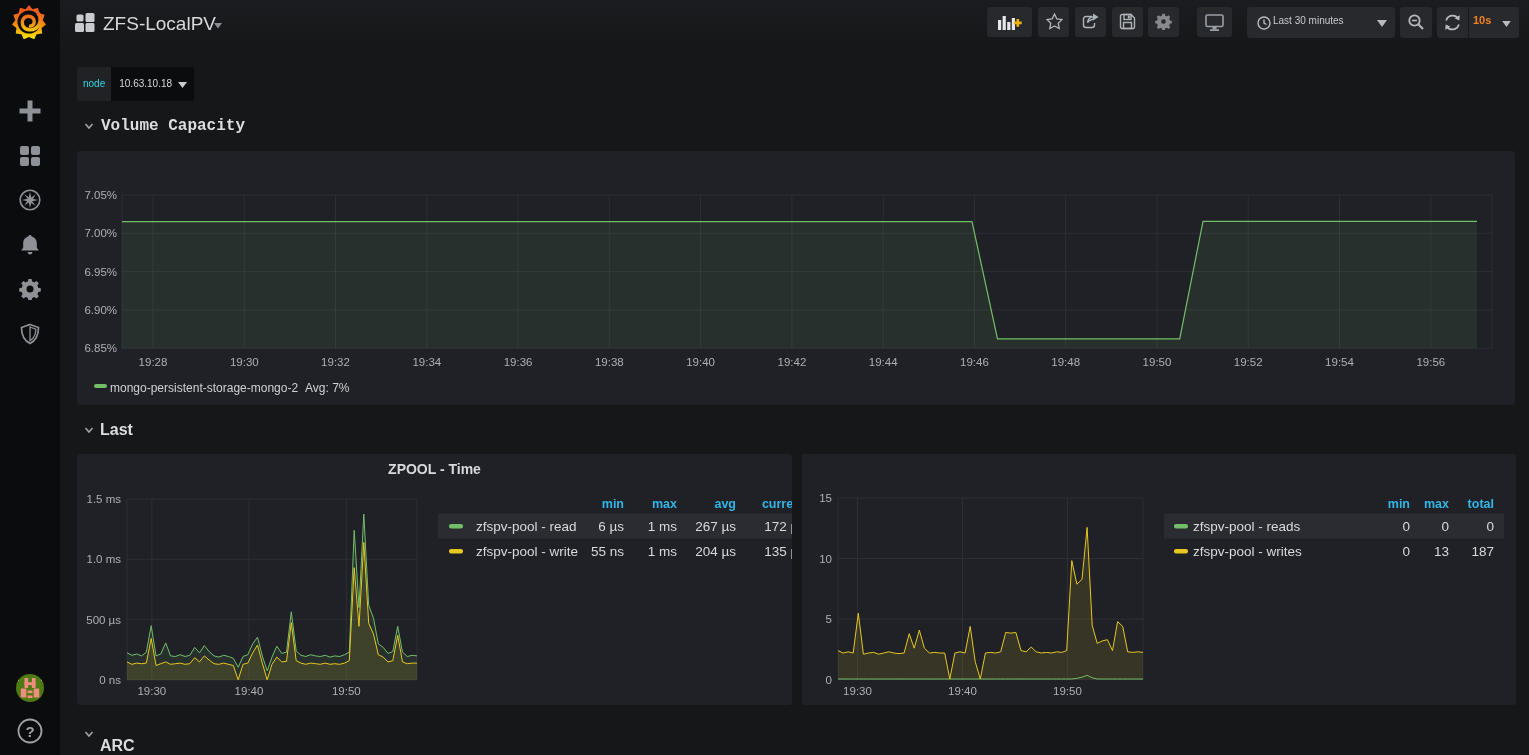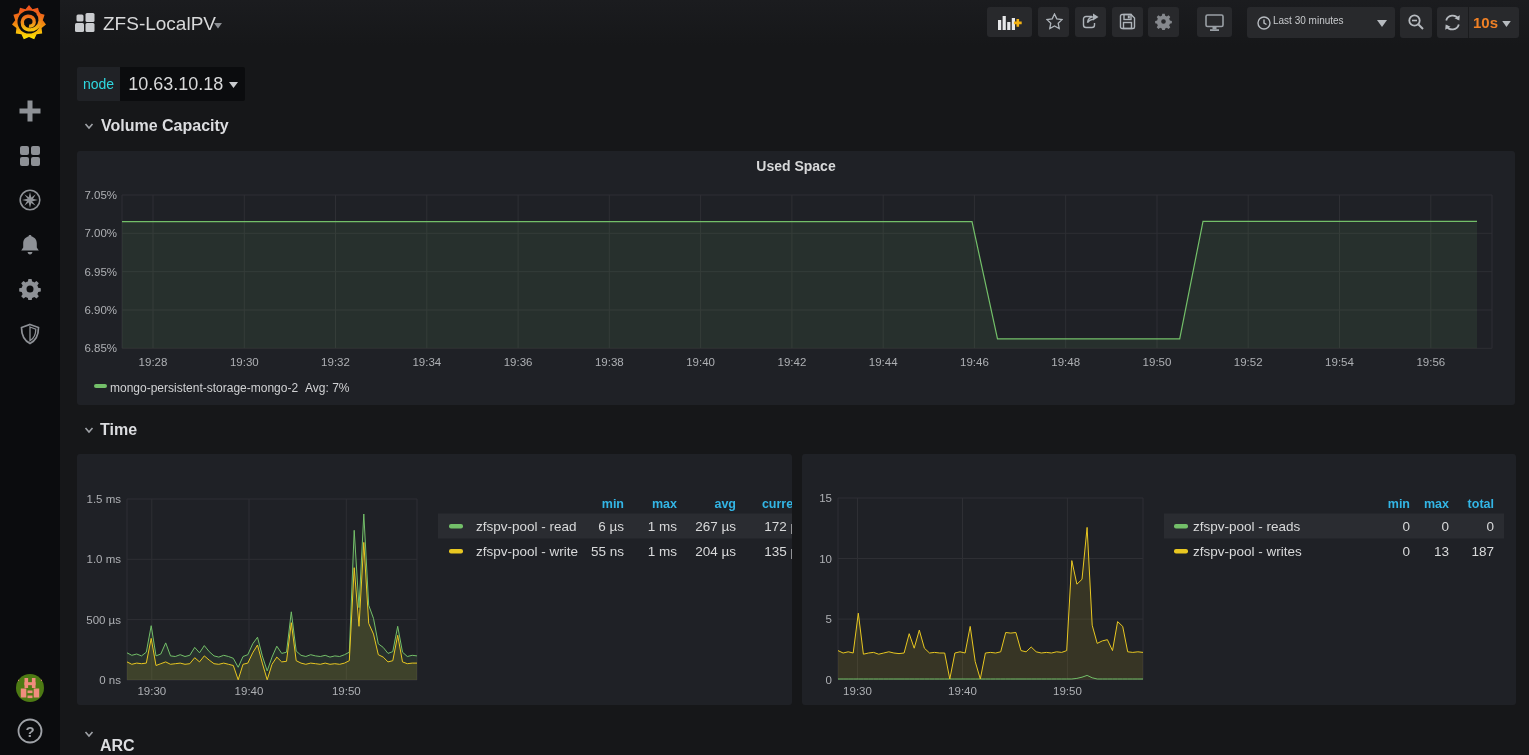--- a/index.html
+++ b/index.html
@@ -154,42 +154,41 @@
   </svg>
 
   <div class="navbtn" style="left:1377px;width:82px;height:31px"></div>
   <div class="abs" style="left:1408px;top:7px;width:1px;height:31px;background:#1a1b1d"></div>
   <svg class="abs" style="left:1384px;top:13.5px" width="17" height="17" viewBox="0 0 17 17">
     <path fill="none" stroke="#b7bbc0" stroke-width="1.8" d="M2.2 6.5 A 6.7 6.7 0 0 1 14.5 5"></path>
     <path fill="#b7bbc0" d="M15.8 1.2 L15.3 6.6 L10.5 4.2 Z"></path>
     <path fill="none" stroke="#b7bbc0" stroke-width="1.8" d="M14.8 10.5 A 6.7 6.7 0 0 1 2.5 12"></path>
     <path fill="#b7bbc0" d="M1.2 15.8 L1.7 10.4 L6.5 12.8 Z"></path>
   </svg>
-  <div class="abs" style="left:1413px;top:14px;color:#f08025;font-size:15px;font-weight:bold;">10s</div>
+  <div class="abs" style="left:1413px;top:14px;color:#f08025;font-size:11px;font-weight:bold;">10s</div>
   <svg class="abs" style="left:1442px;top:20.5px" width="9" height="6" viewBox="0 0 10 7">
       <path d="M0 0 L10 0 L5 7 Z" fill="#b7bbc0"></path>
     </svg>
 </div>
 
 <div class="abs" style="left:77px;top:67px;height:34px;border-radius:2px;overflow:hidden;">
-  <div style="float:left;height:34px;line-height:34px;background:#202226;color:#2fd8e0;font-size:14px;padding:0 6px;">node</div>
-  <div style="float:left;height:34px;line-height:34px;background:#0b0c0e;color:#d8d9da;font-size:18px;padding:0 22px 0 8px;position:relative;">10.63.10.18
+  <div style="float:left;height:34px;line-height:34px;background:#202226;color:#2fd8e0;font-size:10px;padding:0 6px;">node</div>
+  <div style="float:left;height:34px;line-height:34px;background:#0b0c0e;color:#d8d9da;font-size:10px;padding:0 22px 0 8px;position:relative;">10.63.10.18
     <svg style="position:absolute;right:7px;top:15px" width="9" height="6" viewBox="0 0 9 6">
         <path d="M0 0 L9 0 L4.5 6 Z" fill="#c9cbce"></path>
       </svg>
   </div>
 </div>
 
 <svg class="chev" style="left:83px;top:120px" viewBox="0 0 12 12">
     <path d="M2.5 4 L6 8 L9.5 4" fill="none" stroke="#9fa2a7" stroke-width="1.6"></path>
   </svg>
-<div class="rowhead" style="left:101px;top:117px;">Volume Capacity</div>
+<div class="rowhead" style="left:101px;top:117px;font-family:Liberation Mono, monospace;">Volume Capacity</div>
 
 <div class="panel" style="left:77px;top:151px;width:1438px;height:254px;">
-  <div class="ptitle">Used Space</div>
   <svg class="abs" style="left:0;top:0" width="1438" height="254" viewBox="0 0 1438 254">
     <line x1="76.0" y1="44" x2="76.0" y2="197.3" stroke="#2e2f34" stroke-width="1"></line>
       <line x1="167.3" y1="44" x2="167.3" y2="197.3" stroke="#2e2f34" stroke-width="1"></line>
       <line x1="258.5" y1="44" x2="258.5" y2="197.3" stroke="#2e2f34" stroke-width="1"></line>
       <line x1="349.8" y1="44" x2="349.8" y2="197.3" stroke="#2e2f34" stroke-width="1"></line>
       <line x1="441.1" y1="44" x2="441.1" y2="197.3" stroke="#2e2f34" stroke-width="1"></line>
       <line x1="532.3" y1="44" x2="532.3" y2="197.3" stroke="#2e2f34" stroke-width="1"></line>
       <line x1="623.6" y1="44" x2="623.6" y2="197.3" stroke="#2e2f34" stroke-width="1"></line>
       <line x1="714.9" y1="44" x2="714.9" y2="197.3" stroke="#2e2f34" stroke-width="1"></line>
       <line x1="806.2" y1="44" x2="806.2" y2="197.3" stroke="#2e2f34" stroke-width="1"></line>
@@ -230,23 +229,24 @@
       <text x="1353.8" y="215" fill="#aeb0b4" font-size="11.5" text-anchor="middle">19:56</text>
     <rect x="17" y="233" width="13" height="4" rx="2" fill="#73bf69"></rect>
     <text x="33" y="241" fill="#d0d1d3" font-size="12">mongo-persistent-storage-mongo-2</text>
     <text x="228" y="241" fill="#d0d1d3" font-size="12">Avg: 7%</text>
   </svg>
 </div>
 
 <svg class="chev" style="left:83px;top:424px" viewBox="0 0 12 12">
     <path d="M2.5 4 L6 8 L9.5 4" fill="none" stroke="#9fa2a7" stroke-width="1.6"></path>
   </svg>
-<div class="rowhead" style="left:100px;top:421px;">Time</div>
+<div class="rowhead" style="left:100px;top:421px;">Last</div>
 
 <div class="panel" style="left:77px;top:454px;width:715px;height:251px;">
+  <div class="ptitle">ZPOOL - Time</div>
   <svg class="abs" style="left:0;top:0" width="715" height="251" viewBox="0 0 715 251">
     <line x1="74.8" y1="45" x2="74.8" y2="226" stroke="#2e2f34" stroke-width="1"></line>
       <line x1="172.0" y1="45" x2="172.0" y2="226" stroke="#2e2f34" stroke-width="1"></line>
       <line x1="269.3" y1="45" x2="269.3" y2="226" stroke="#2e2f34" stroke-width="1"></line>
       <line x1="50" y1="45.0" x2="340" y2="45.0" stroke="#2e2f34" stroke-width="1"></line>
       <line x1="50" y1="105.3" x2="340" y2="105.3" stroke="#2e2f34" stroke-width="1"></line>
       <line x1="50" y1="165.6" x2="340" y2="165.6" stroke="#2e2f34" stroke-width="1"></line>
       <line x1="50" y1="226.0" x2="340" y2="226.0" stroke="#2e2f34" stroke-width="1"></line>
       <line x1="50" y1="45" x2="50" y2="226" stroke="#2e2f34" stroke-width="1"></line>
       <line x1="340" y1="45" x2="340" y2="226" stroke="#2e2f34" stroke-width="1"></line>

